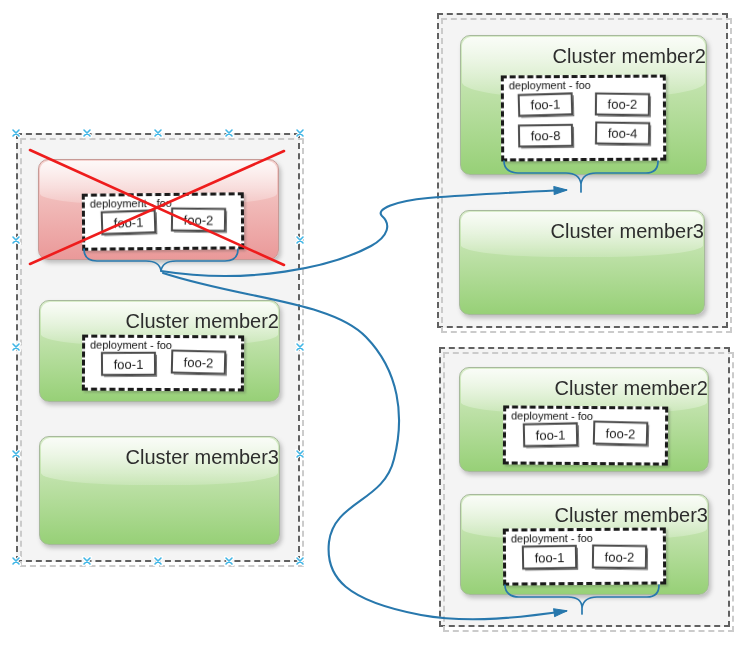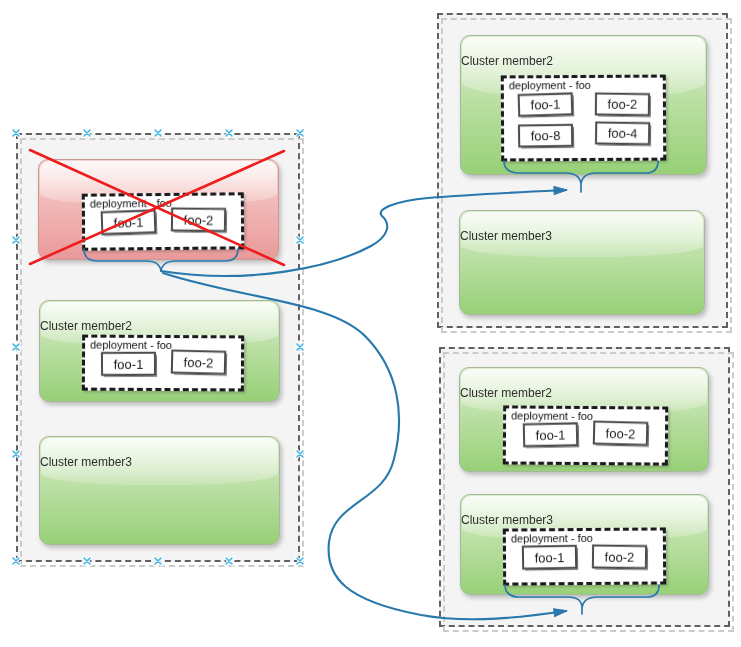--- a/index.html
+++ b/index.html
@@ -14,21 +14,21 @@
   #g-br{left:439px;top:347px;width:291px;height:280px;}
 
   
   .member{position:absolute;border-radius:10px;box-sizing:border-box;z-index:1;
           border:1px solid #a7b99c;box-shadow:2px 3px 4px rgba(90,90,90,.35);}
   .member.ok{background:linear-gradient(180deg,#d9edca 0%,var(--member-healthy,#97d077) 100%);}
   .member.failed{background:linear-gradient(180deg,#f6d3d0 0%,var(--member-failed,#ea9999) 100%);border-color:#c79a96;}
   .member::before{content:"";position:absolute;left:1px;right:1px;top:1px;height:44%;
           border-radius:9px 9px 42% 42%/9px 9px 26% 26%;
           background:linear-gradient(rgba(255,255,255,.85),rgba(255,255,255,.18));pointer-events:none;}
-  .mlabel{position:relative;z-index:2;text-align:left;margin-top:18px;font-size:12px;color:#2d2d2d;}
+  .mlabel{position:relative;z-index:2;text-align:right;margin-top:9px;font-size:20px;color:#2d2d2d;}
 
   #m-l1{left:20px;top:24px;width:241px;height:101px;}
   #m-l2{left:21px;top:165px;width:241px;height:102px;}
   #m-l3{left:21px;top:301px;width:241px;height:109px;}
   #m-tr2{left:21px;top:20px;width:247px;height:140px;}
   #m-tr3{left:20px;top:195px;width:246px;height:105px;}
   #m-br2{left:18px;top:18px;width:250px;height:105px;}
   #m-br3{left:19px;top:145px;width:249px;height:101px;}
 
   

